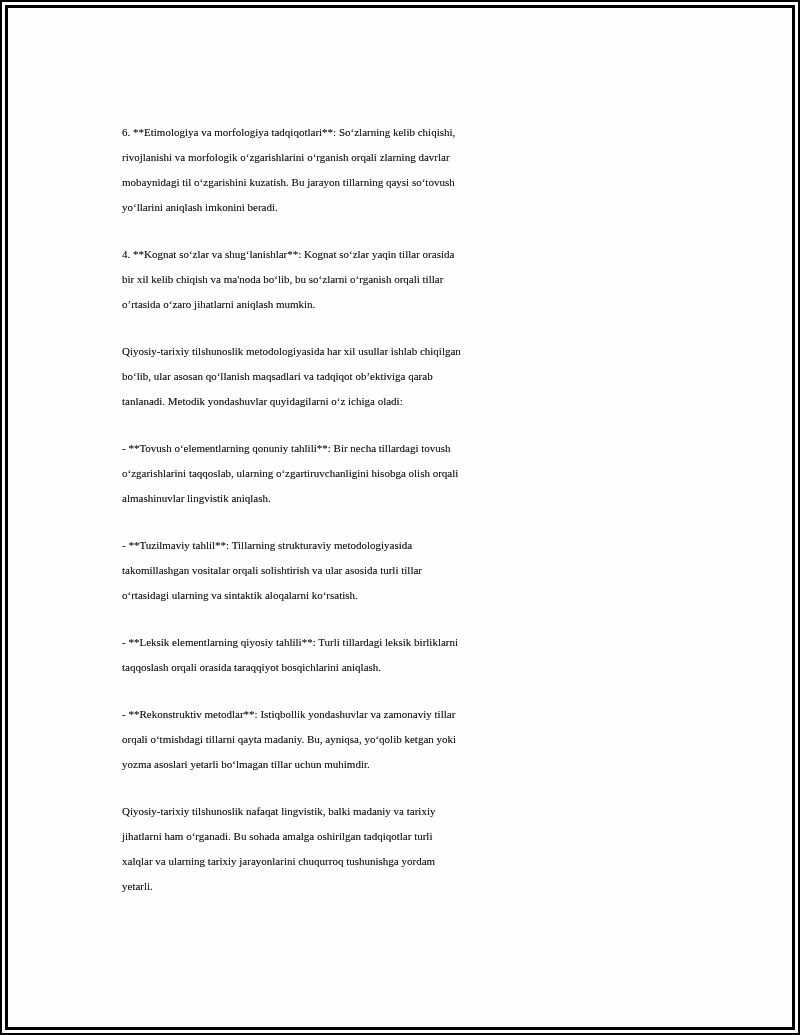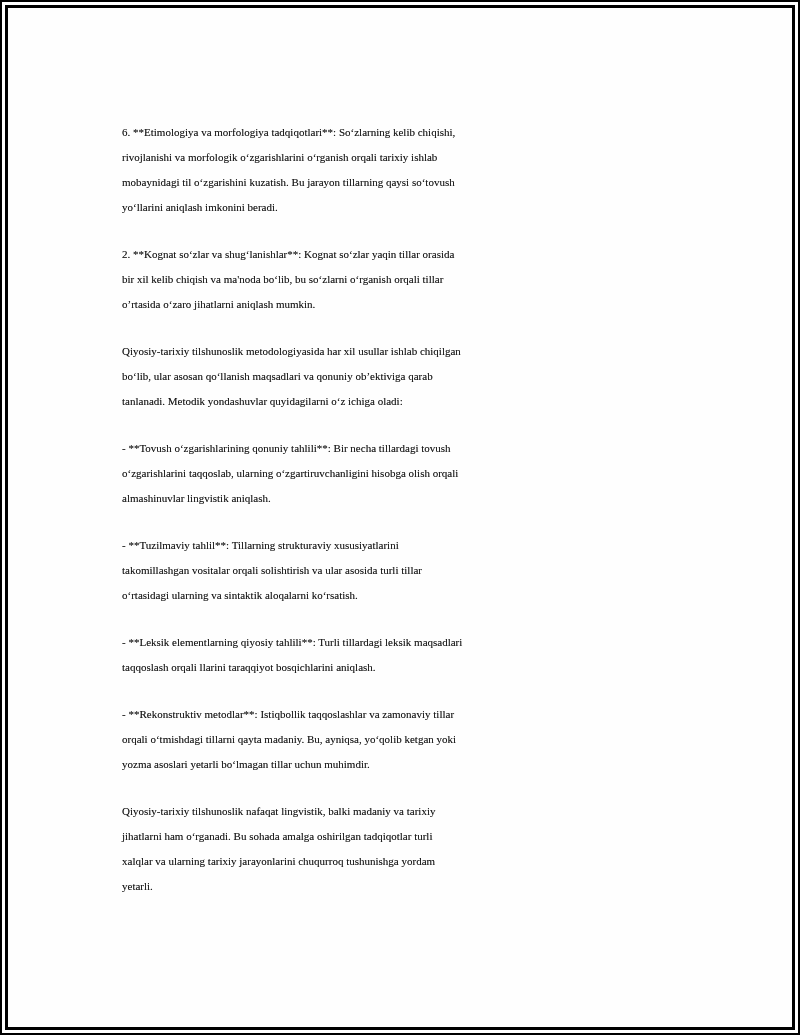--- a/index.html
+++ b/index.html
@@ -47,50 +47,50 @@
 </style>
 </head>
 <body>
 
 <div class="outer-frame">
   <div class="inner-frame">
     <main>
       <div class="doc-body" id="doc-body">
           <p>
             <span class="line">6. **Etimologiya va morfologiya tadqiqotlari**: So‘zlarning kelib chiqishi,</span>
-            <span class="line">rivojlanishi va morfologik o‘zgarishlarini o‘rganish orqali tarixiy ishlab</span>
+            <span class="line">rivojlanishi va morfologik o‘zgarishlarini o‘rganish orqali zlarning davrlar</span>
             <span class="line">mobaynidagi til o‘zgarishini kuzatish. Bu jarayon tillarning qaysi so‘tovush</span>
             <span class="line">yo‘llarini aniqlash imkonini beradi.</span>
           </p>
           <p>
-            <span class="line">2. **Kognat so‘zlar va shug‘lanishlar**: Kognat so‘zlar yaqin tillar orasida</span>
+            <span class="line">4. **Kognat so‘zlar va shug‘lanishlar**: Kognat so‘zlar yaqin tillar orasida</span>
             <span class="line">bir xil kelib chiqish va ma'noda bo‘lib, bu so‘zlarni o‘rganish orqali tillar</span>
             <span class="line">o’rtasida o‘zaro jihatlarni aniqlash mumkin.</span>
           </p>
           <p>
             <span class="line">Qiyosiy-tarixiy tilshunoslik metodologiyasida har xil usullar ishlab chiqilgan</span>
-            <span class="line">bo‘lib, ular asosan qo‘llanish maqsadlari va qonuniy ob’ektiviga qarab</span>
+            <span class="line">bo‘lib, ular asosan qo‘llanish maqsadlari va tadqiqot ob’ektiviga qarab</span>
             <span class="line">tanlanadi. Metodik yondashuvlar quyidagilarni o‘z ichiga oladi:</span>
           </p>
           <p>
-            <span class="line">- **Tovush o‘zgarishlarining qonuniy tahlili**: Bir necha tillardagi tovush</span>
+            <span class="line">- **Tovush o‘elementlarning qonuniy tahlili**: Bir necha tillardagi tovush</span>
             <span class="line">o‘zgarishlarini taqqoslab, ularning o‘zgartiruvchanligini hisobga olish orqali</span>
             <span class="line">almashinuvlar lingvistik aniqlash.</span>
           </p>
           <p>
-            <span class="line">- **Tuzilmaviy tahlil**: Tillarning strukturaviy xususiyatlarini</span>
+            <span class="line">- **Tuzilmaviy tahlil**: Tillarning strukturaviy metodologiyasida</span>
             <span class="line">takomillashgan vositalar orqali solishtirish va ular asosida turli tillar</span>
             <span class="line">o‘rtasidagi ularning va sintaktik aloqalarni ko‘rsatish.</span>
           </p>
           <p>
-            <span class="line">- **Leksik elementlarning qiyosiy tahlili**: Turli tillardagi leksik maqsadlari</span>
-            <span class="line">taqqoslash orqali llarini taraqqiyot bosqichlarini aniqlash.</span>
+            <span class="line">- **Leksik elementlarning qiyosiy tahlili**: Turli tillardagi leksik birliklarni</span>
+            <span class="line">taqqoslash orqali orasida taraqqiyot bosqichlarini aniqlash.</span>
           </p>
           <p>
-            <span class="line">- **Rekonstruktiv metodlar**: Istiqbollik taqqoslashlar va zamonaviy tillar</span>
+            <span class="line">- **Rekonstruktiv metodlar**: Istiqbollik yondashuvlar va zamonaviy tillar</span>
             <span class="line">orqali o‘tmishdagi tillarni qayta madaniy. Bu, ayniqsa, yo‘qolib ketgan yoki</span>
             <span class="line">yozma asoslari yetarli bo‘lmagan tillar uchun muhimdir.</span>
           </p>
           <p>
             <span class="line">Qiyosiy-tarixiy tilshunoslik nafaqat lingvistik, balki madaniy va tarixiy</span>
             <span class="line">jihatlarni ham o‘rganadi. Bu sohada amalga oshirilgan tadqiqotlar turli</span>
             <span class="line">xalqlar va ularning tarixiy jarayonlarini chuqurroq tushunishga yordam</span>
             <span class="line">yetarli.</span>
           </p>
         </div>

